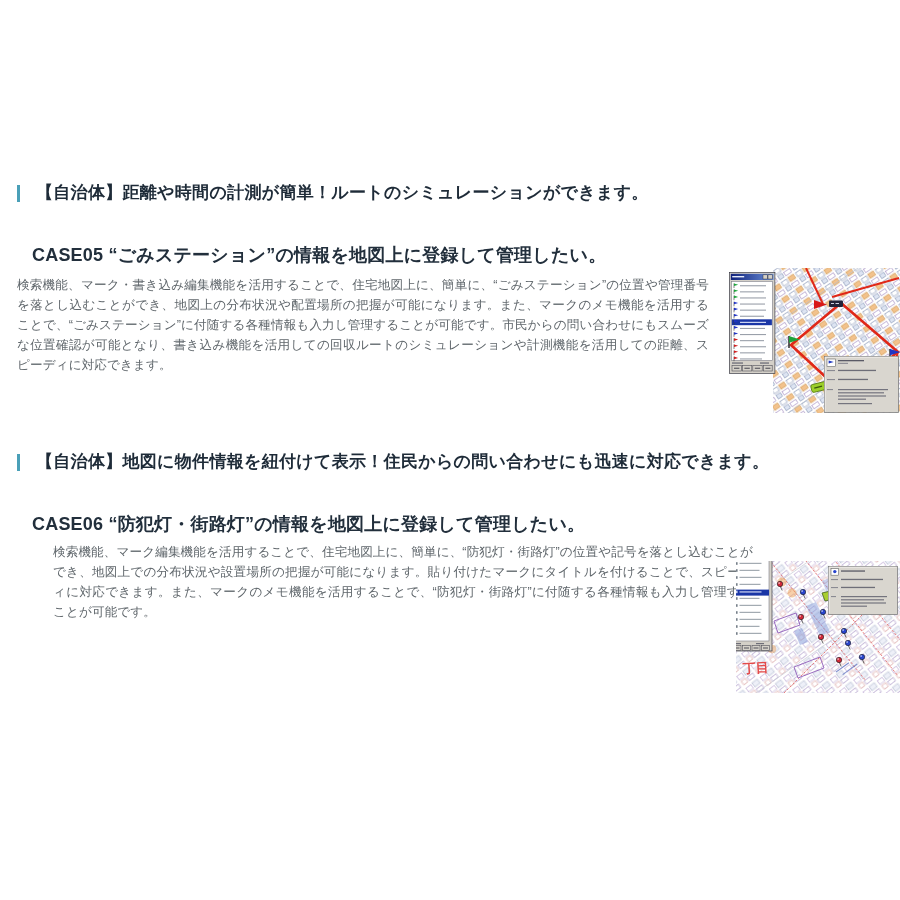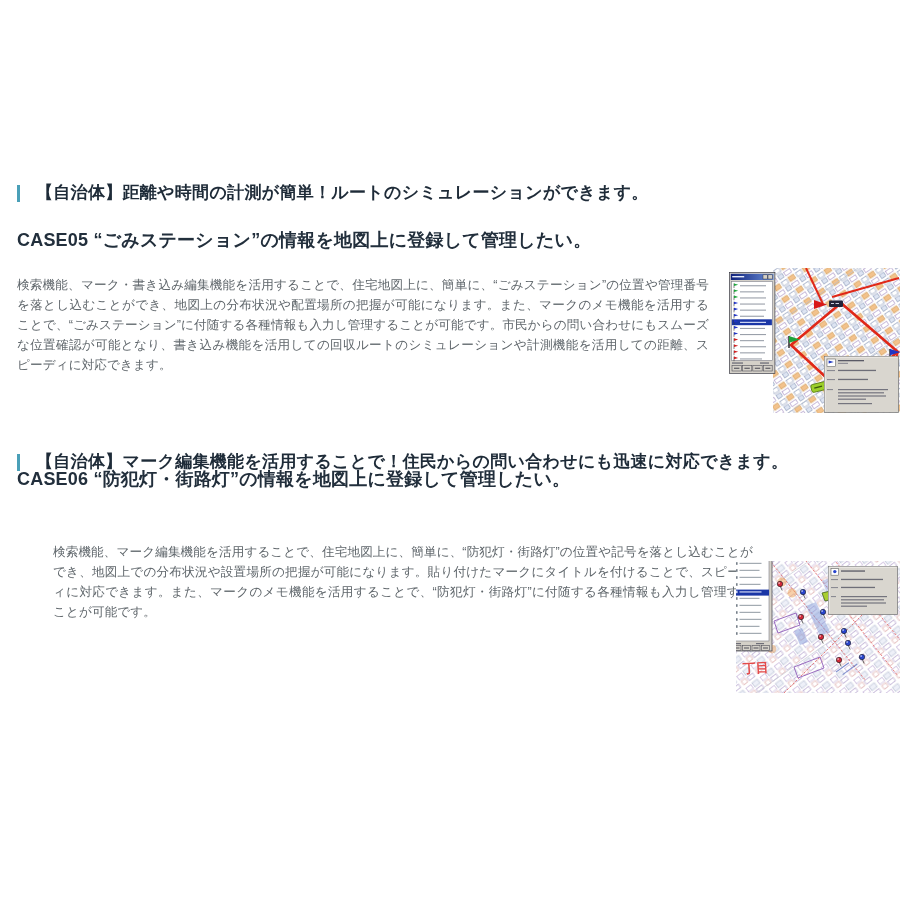--- a/index.html
+++ b/index.html
@@ -7,21 +7,21 @@
     width:900px;height:900px;background:#ffffff;position:relative;overflow:hidden;
     font-family:"Liberation Sans","DejaVu Sans",sans-serif;
   }
   .abs{position:absolute;}
   .heading-row{display:flex;align-items:center;}
   .accent-bar{width:3px;height:17px;background:#4aa0b8;margin-right:16px;flex:0 0 3px;}
   .section-heading{
     font-size:17px;font-weight:700;color:#1e2b38;letter-spacing:.3px;margin:0;line-height:1.2;
   }
   .case-title{
-    font-size:18px;font-weight:700;color:#222f3c;letter-spacing:.2px;margin:0;line-height:1.25;
+    font-size:18px;font-weight:700;color:#222f3c;letter-spacing:.2px;margin:15px;line-height:1.25;
   }
   .case-body{
     font-size:12.6px;color:#5f666b;line-height:20px;margin:0;letter-spacing:.1px;
     text-align:justify;word-break:break-all;
   }
   .shot{display:block;}
   svg text{font-family:"Liberation Sans","DejaVu Sans",sans-serif;}
 </style>
 </head>
 <body>
@@ -164,24 +164,24 @@
           <rect x="25.8" y="95.7" width="5.4" height="1.1" fill="#50505a"></rect>
       <rect x="34.6" y="93.4" width="8.6" height="5.6" fill="#d4d0c8" stroke="#50505a" stroke-width="0.6"></rect>
           <rect x="36.4" y="95.7" width="5" height="1.1" fill="#50505a"></rect>
     </g>
   </g>
 </svg>
 </div>
 
 <div class="abs heading-row" style="left:17px;top:452px;">
   <span class="accent-bar"></span>
-  <h2 class="section-heading">【自治体】マーク編集機能を活用することで！住民からの問い合わせにも迅速に対応できます。</h2>
+  <h2 class="section-heading">【自治体】地図に物件情報を紐付けて表示！住民からの問い合わせにも迅速に対応できます。</h2>
 </div>
 
-<h3 class="abs case-title" style="left:17px;top:468px;">CASE06 “防犯灯・街路灯”の情報を地図上に登録して管理したい。</h3>
+<h3 class="abs case-title" style="left:17px;top:498px;">CASE06 “防犯灯・街路灯”の情報を地図上に登録して管理したい。</h3>
 
 <p class="abs case-body" style="left:17px;top:542px;width:700px;margin-left:36px;">検索機能、マーク編集機能を活用することで、住宅地図上に、簡単に、“防犯灯・街路灯”の位置や記号を落とし込むことができ、地図上での分布状況や設置場所の把握が可能になります。貼り付けたマークにタイトルを付けることで、スピーディに対応できます。また、マークのメモ機能を活用することで、“防犯灯・街路灯”に付随する各種情報も入力し管理することが可能です。</p>
 
 <div class="abs shot" style="left:736px;top:561px;">
 <svg width="165" height="132" viewBox="0 0 165 132" xmlns="http://www.w3.org/2000/svg">
   <defs>
     <pattern id="blds2" width="18" height="15" patternUnits="userSpaceOnUse" patternTransform="rotate(-38)">
       <rect width="18" height="15" fill="#ffffff"></rect>
       <rect x="1.5" y="1.5" width="6" height="4.5" fill="none" stroke="#c9b8dc" stroke-width="0.7"></rect>
       <rect x="9.5" y="1" width="6.5" height="5" fill="#eef0f8" stroke="#a8b0c8" stroke-width="0.5"></rect>

